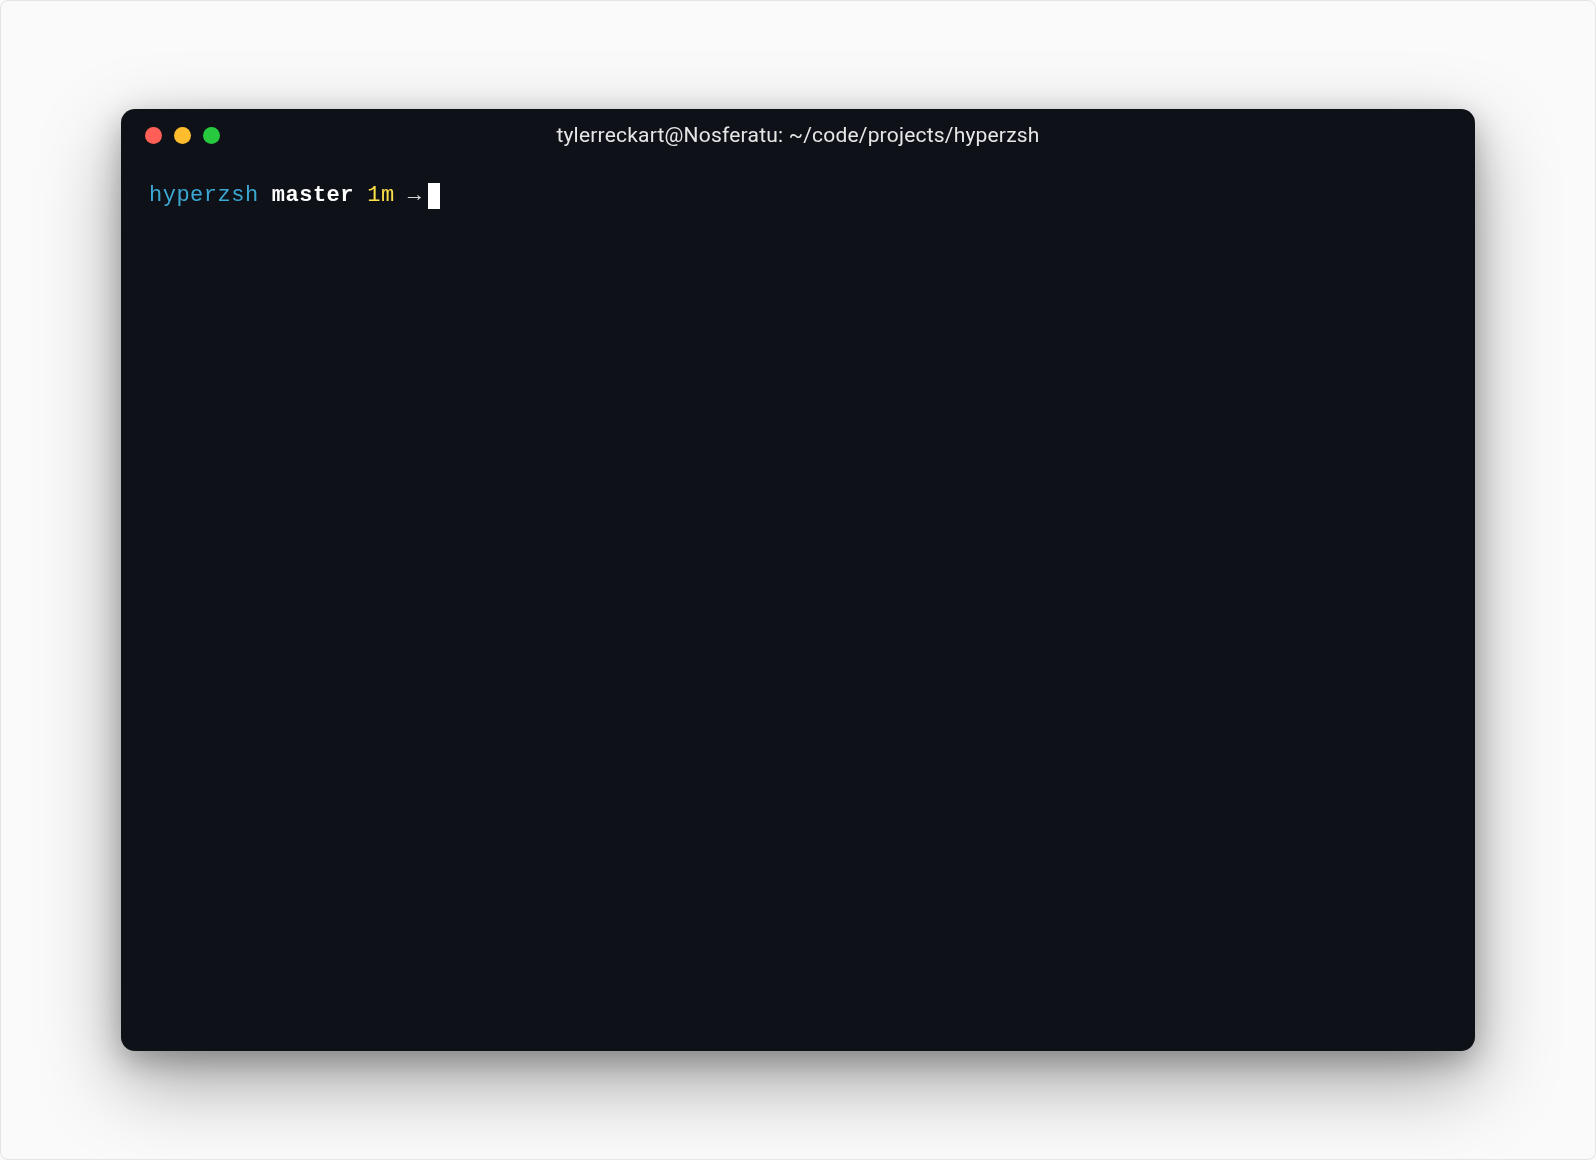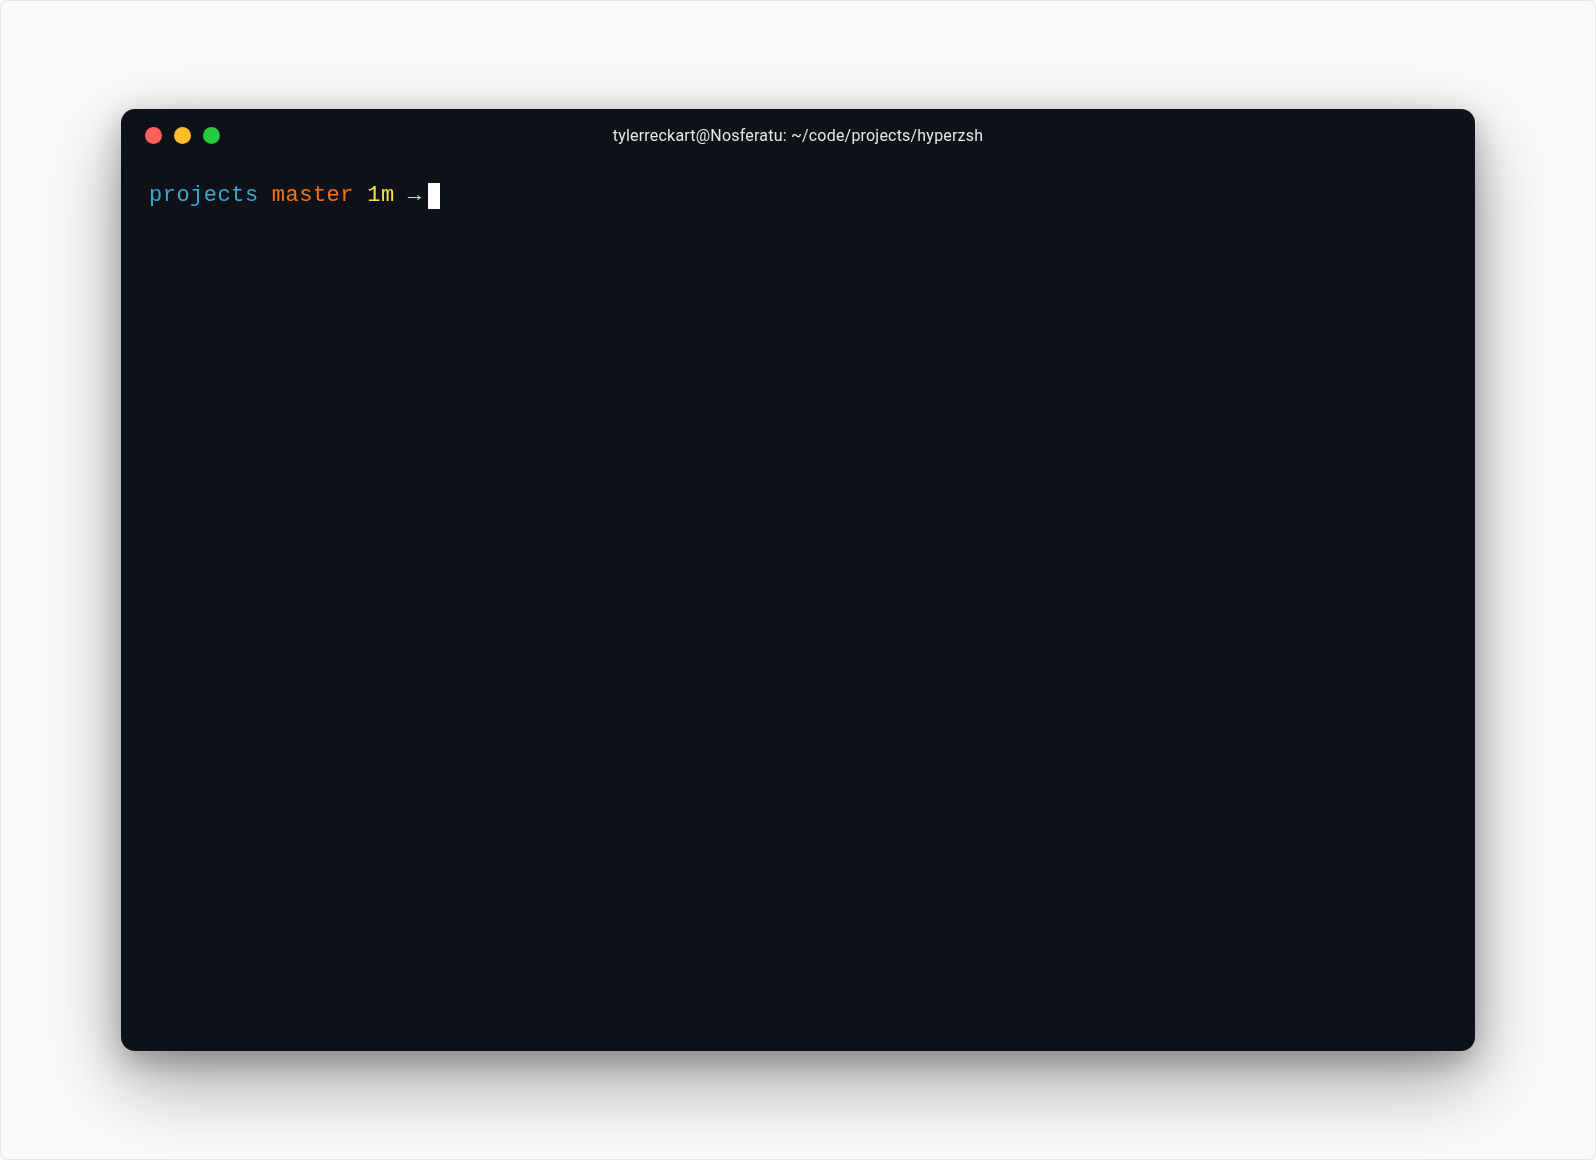--- a/index.html
+++ b/index.html
@@ -55,21 +55,21 @@
     }
     
     .red { background: #ff5f56; }
     .yellow { background: #ffbd2e; }
     .green { background: #27c93f; }
     
     .title {
       flex: 1;
       text-align: center;
       color: #e6e6e6;
-      font-size: 16px;
+      font-size: 21px;
       font-weight: 400;
       letter-spacing: 0.2px;
     }
     
     .terminal-body {
       flex: 1;
       padding: 18px 28px;
       font-family: "SF Mono", Menlo, Monaco, Consolas, "Courier New", monospace;
       font-size: 22px;
       line-height: 1.5;
@@ -77,21 +77,21 @@
     }
     
     .prompt-line {
       display: flex;
       align-items: center;
       gap: 0;
       white-space: pre;
     }
     
     .dir { color: #3ba8d4; }
-    .branch { color: #f97316; }
+    .branch { color: #ffffff; font-weight: bold; }
     .time { color: #fde047; }
     .arrow { color: #d8d8d8; }
     
     .cursor {
       display: inline-block;
       width: 12px;
       height: 26px;
       background: #ffffff;
       vertical-align: middle;
       margin-left: 6px;
@@ -106,16 +106,16 @@
   <div class="titlebar">
     <div class="traffic-lights">
       <div class="traffic-light red"></div>
       <div class="traffic-light yellow"></div>
       <div class="traffic-light green"></div>
     </div>
     <div class="title">tylerreckart@Nosferatu: ~/code/projects/hyperzsh</div>
   </div>
   <div class="terminal-body">
     <div class="prompt-line">
-      <span class="dir">projects</span><span class="sp"> </span><span class="branch">master</span><span class="sp"> </span><span class="time">1m</span><span class="sp"> </span><span class="arrow">→</span><span class="cursor"></span>
+      <span class="dir">hyperzsh</span><span class="sp"> </span><span class="branch">master</span><span class="sp"> </span><span class="time">1m</span><span class="sp"> </span><span class="arrow">→</span><span class="cursor"></span>
     </div>
   </div>
 </div>
 
 </body></html>

